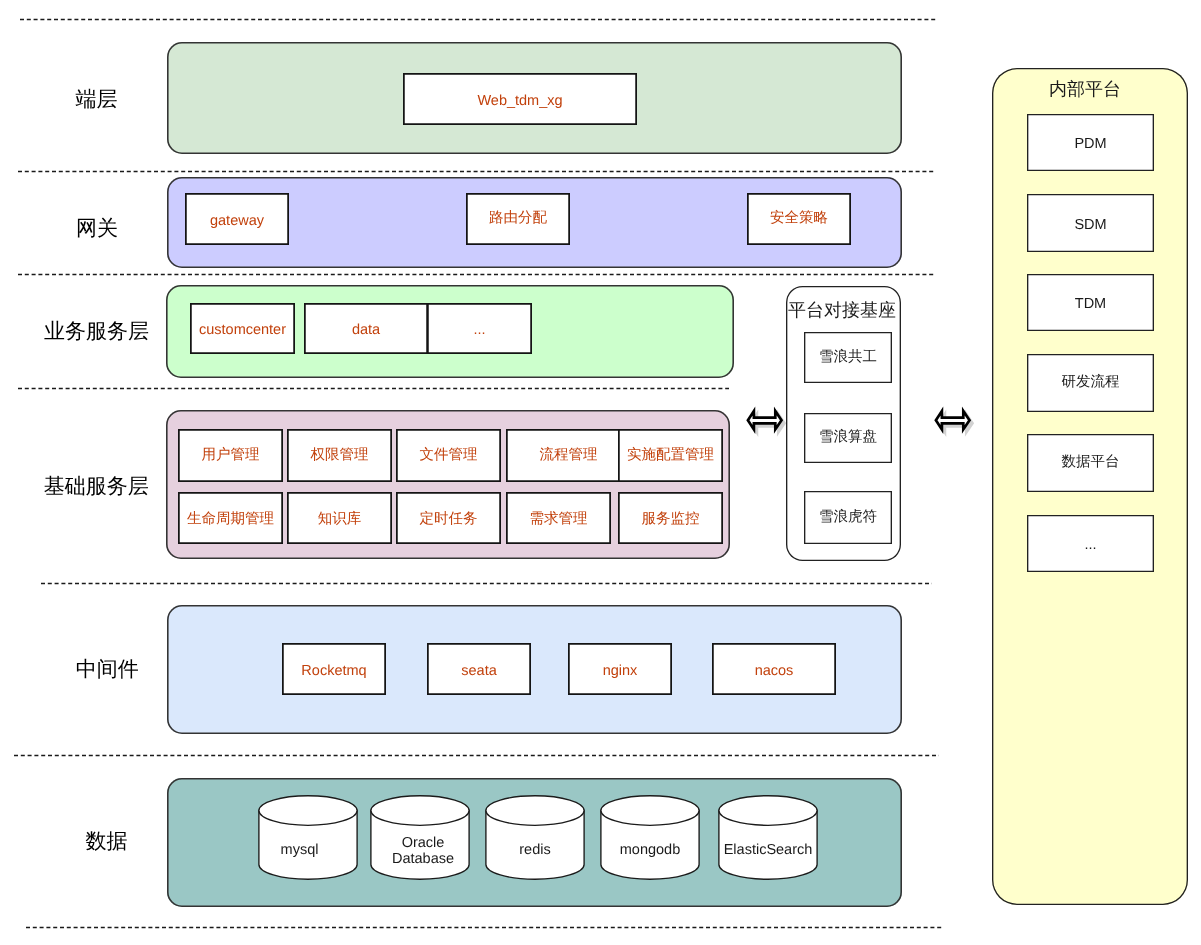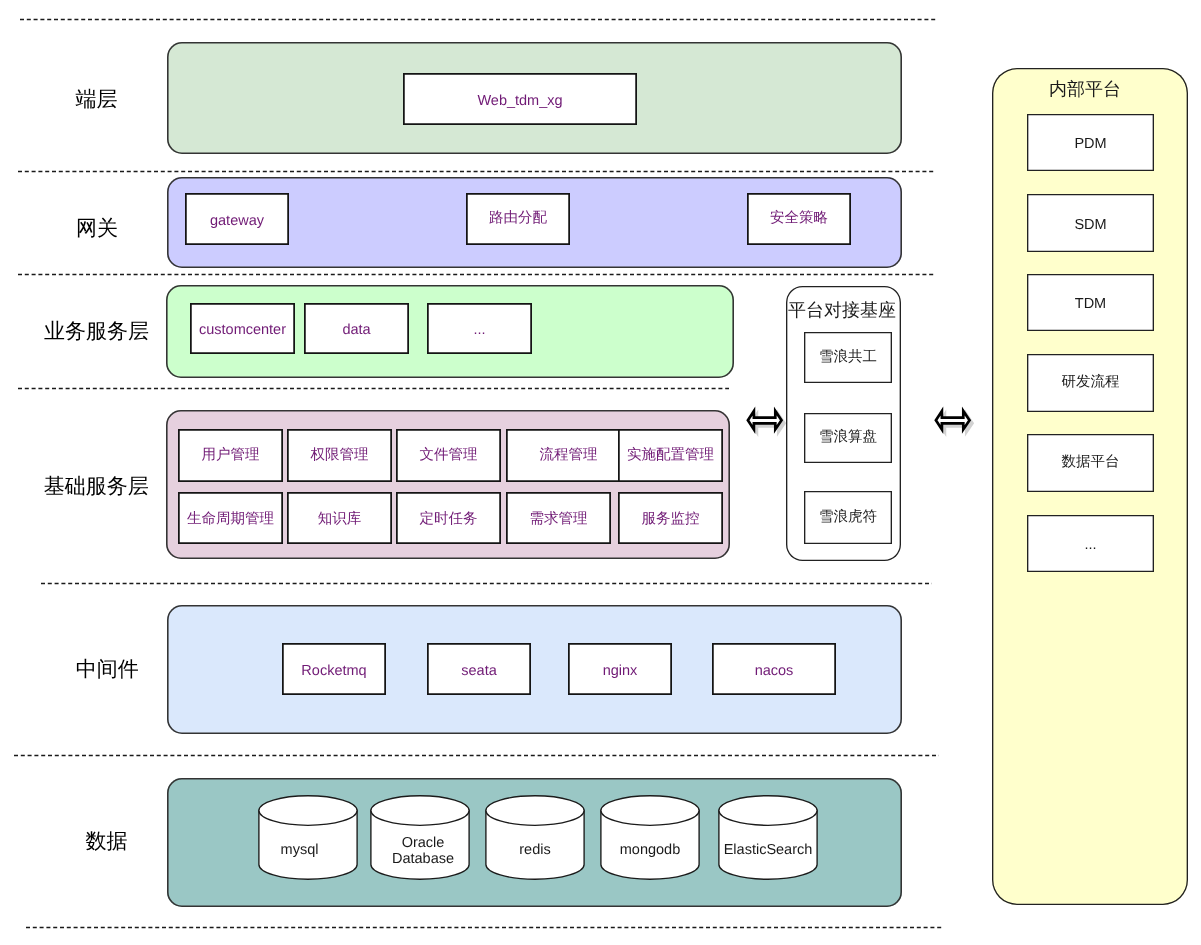--- a/index.html
+++ b/index.html
@@ -13,21 +13,21 @@
   .sep svg{display:block;overflow:visible;}
 
   .layer-label{position:absolute;font-size:21px;color:#000;white-space:nowrap;
                text-align:center;line-height:1;transform:translate(-50%,-50%);}
 
   .band{position:absolute;box-sizing:border-box;box-shadow:inset 0 0 0 1.6px #343434;border-radius:15px;}
 
   .node{position:absolute;box-sizing:border-box;background:#fff;
         box-shadow:inset 0 0 0 1.75px #141414;
         display:flex;align-items:center;justify-content:center;text-align:center;
-        font-size:14.5px;line-height:1.18;color:#701a75;}
+        font-size:14.5px;line-height:1.18;color:#c2410c;}
 
   .plain-box{position:absolute;box-sizing:border-box;background:#fff;
         box-shadow:inset 0 0 0 1.35px #222222;
         display:flex;align-items:center;justify-content:center;text-align:center;
         font-size:14.5px;line-height:1.18;color:#1a1a1a;}
 
   .panel-title{position:absolute;font-size:18px;color:#1a1a1a;white-space:nowrap;
                line-height:1;transform:translateX(-50%);}
 
   .cyl{position:absolute;}
@@ -91,21 +91,21 @@
   <div class="band" style="left:167px;top:42px;width:735px;height:112px;background:#d5e8d4;"></div>
   <div class="node lat" style="left:403px;top:73px;width:234px;height:52px;">Web_tdm_xg</div>
 
   <div class="band" style="left:167px;top:177px;width:735px;height:91px;background:#ccccff;"></div>
   <div class="node lat" style="left:185px;top:193px;width:104px;height:52px;">gateway</div>
   <div class="node" style="left:466px;top:193px;width:104px;height:52px;">路由分配</div>
   <div class="node" style="left:747px;top:193px;width:104px;height:52px;">安全策略</div>
 
   <div class="band" style="left:166px;top:285px;width:568px;height:93px;background:#ccffcc;"></div>
   <div class="node lat" style="left:190px;top:303px;width:105px;height:51px;">customcenter</div>
-  <div class="node lat" style="left:304px;top:303px;width:105px;height:51px;">data</div>
+  <div class="node lat" style="left:304px;top:303px;width:124px;height:51px;">data</div>
   <div class="node lat" style="left:427px;top:303px;width:105px;height:51px;">...</div>
 
   <div class="band" style="left:166px;top:410px;width:564px;height:149px;background:#e6d0de;"></div>
 
   <div class="node" style="left:178px;top:429px;width:105px;height:52.5px;">用户管理</div>
   <div class="node" style="left:287px;top:429px;width:105px;height:52.5px;">权限管理</div>
   <div class="node" style="left:396px;top:429px;width:105px;height:52.5px;">文件管理</div>
   <div class="node" style="left:506px;top:429px;width:125px;height:52.5px;">流程管理</div>
   <div class="node" style="left:618px;top:429px;width:105px;height:52.5px;">实施配置管理</div>
 

